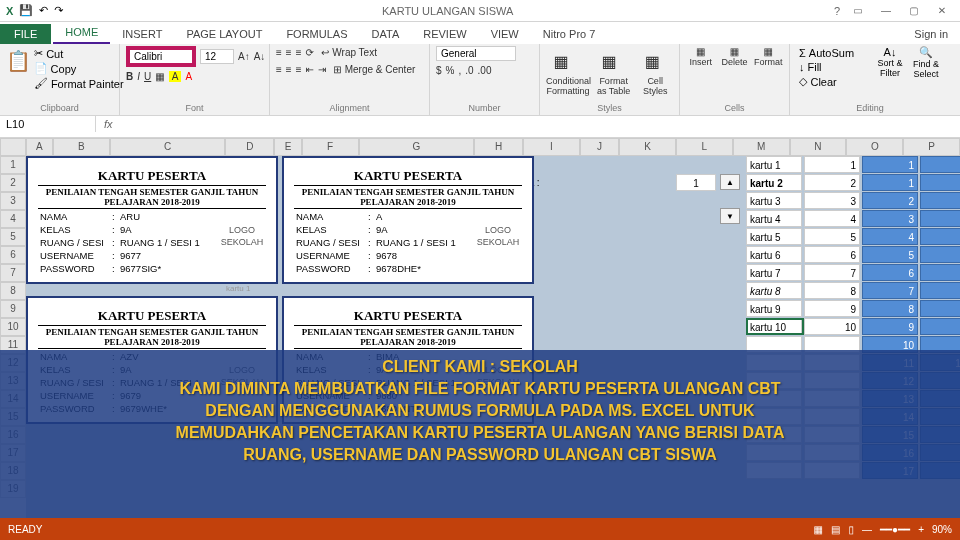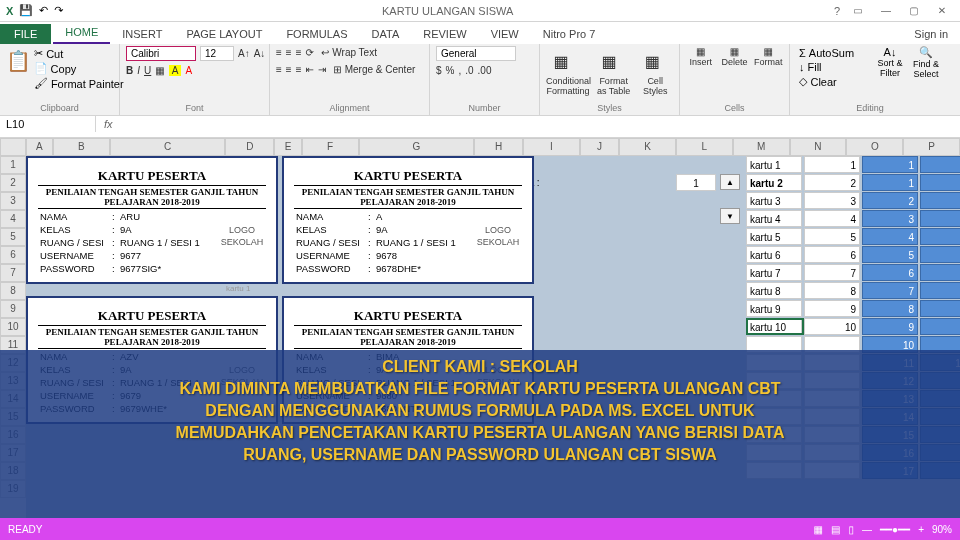--- a/index.html
+++ b/index.html
@@ -13,21 +13,21 @@
 .tab-file{background:#217346;color:#fff;padding:4px 14px;font-size:11px;margin-right:2px}
 .tab{padding:4px 12px;font-size:11px;color:#444;cursor:pointer}
 .tab.active{color:#217346;border-bottom:2px solid #4c1d95}
 .tab-right{margin-left:auto;padding:4px 12px;font-size:11px;color:#444}
 .ribbon{height:72px;background:#f1f1f1;border-bottom:1px solid #d4d4d4;display:flex}
 .rgroup{border-right:1px solid #d4d4d4;padding:2px 6px;display:flex;flex-direction:column;justify-content:space-between}
 .rgroup-label{font-size:9px;color:#777;text-align:center;padding-top:2px}
 .rrow{display:flex;align-items:center;gap:4px;font-size:10px;color:#333}
 .rbtn{display:flex;align-items:center;gap:3px;padding:1px 3px;white-space:nowrap}
 .bigicon{width:30px;height:30px;display:flex;align-items:center;justify-content:center;font-size:20px}
-.font-sel{border:1px solid #be185d;background:#fff;padding:1px 4px;font-size:10px;width:70px}
+.font-sel{border:4px solid #be185d;background:#fff;padding:1px 4px;font-size:10px;width:70px}
 .size-sel{border:1px solid #ccc;background:#fff;padding:1px 4px;font-size:10px;width:34px}
 .fmt-sel{border:1px solid #ccc;background:#fff;padding:1px 4px;font-size:10px;width:80px}
 .namebox-row{height:22px;display:flex;align-items:flex-start;border-bottom:1px solid #d4d4d4;background:#fff}
 .namebox{width:96px;border-right:1px solid #d4d4d4;padding:2px 6px;font-size:11px}
 .fx-label{padding:2px 8px;font-style:italic;color:#666}
 .formula-bar{flex:1;padding:2px 6px}
 .sheet{position:relative;height:380px;background:#b8c8d8}
 .col-headers{display:flex;height:18px;background:#e6e6e6}
 .row-h{width:26px;background:#e6e6e6;border:1px solid #ccc}
 .col-h{border:1px solid #ccc;text-align:center;font-size:10px;color:#555;line-height:16px}
@@ -39,21 +39,21 @@
 .card-title{text-align:center;font-weight:bold;font-family:'Times New Roman',serif;font-size:13px}
 .card-sub{text-align:center;font-weight:bold;font-family:'Times New Roman',serif;font-size:9px;border-top:1px solid #000;border-bottom:1px solid #000;padding:1px 0;margin:1px 0}
 .card-row{display:flex;font-size:9.5px;padding:1px 2px}
 .card-label{width:72px}
 .card-colon{width:8px}
 .logo-box{position:absolute;right:6px;top:60px;width:56px;height:36px;text-align:center;font-size:9px;color:#555;line-height:12px;padding-top:6px}
 .side-cell{position:absolute;background:#fff;border:1px solid #ccc;font-size:10px;padding:1px 3px;height:17px;line-height:15px}
 .sel-cell{position:absolute;border:2px solid #217346;width:58px;height:17px}
 .spinner{position:absolute;width:20px;height:16px;background:#f4f4f4;border:1px solid #999;display:flex;align-items:center;justify-content:center;font-size:8px}
 .overlay{position:absolute;left:0;right:0;top:350px;bottom:22px;background:rgba(30,60,130,0.85);color:#f4c430;font-weight:bold;text-align:center;padding:6px 30px;font-size:16px;line-height:22px;text-shadow:1px 1px 2px rgba(0,0,0,0.5)}
-.statusbar{position:absolute;bottom:0;left:0;right:0;height:22px;background:#d946ef;color:#fff;display:flex;align-items:center;font-size:10px;padding:0 8px}
+.statusbar{position:absolute;bottom:0;left:0;right:0;height:22px;background:#c2410c;color:#fff;display:flex;align-items:center;font-size:10px;padding:0 8px}
 .sb-right{margin-left:auto;display:flex;align-items:center;gap:8px}
 </style>
 </head>
 <body>
 
 <div class="titlebar">
   <div class="qat">
     <span style="color:#217346;font-weight:bold">X</span>
     <span>💾</span>
     <span>↶</span>
@@ -274,21 +274,21 @@
           <div class="side-cell" style="left: 836px; top: 72px; width: 56px; text-align: right; background: rgb(83, 141, 213); color: rgb(255, 255, 255); border: 1px solid rgb(58, 106, 168);">4</div>
           <div class="side-cell" style="left: 894px; top: 72px; width: 56px; text-align: right; background: rgb(83, 141, 213); color: rgb(255, 255, 255); border: 1px solid rgb(58, 106, 168);">31</div>
           <div class="side-cell" style="left: 720px; top: 90px; width: 56px;">kartu 6</div>
           <div class="side-cell" style="left: 778px; top: 90px; width: 56px; text-align: right;">6</div>
           <div class="side-cell" style="left: 836px; top: 90px; width: 56px; text-align: right; background: rgb(83, 141, 213); color: rgb(255, 255, 255); border: 1px solid rgb(58, 106, 168);">5</div>
           <div class="side-cell" style="left: 894px; top: 90px; width: 56px; text-align: right; background: rgb(83, 141, 213); color: rgb(255, 255, 255); border: 1px solid rgb(58, 106, 168);">41</div>
           <div class="side-cell" style="left: 720px; top: 108px; width: 56px;">kartu 7</div>
           <div class="side-cell" style="left: 778px; top: 108px; width: 56px; text-align: right;">7</div>
           <div class="side-cell" style="left: 836px; top: 108px; width: 56px; text-align: right; background: rgb(83, 141, 213); color: rgb(255, 255, 255); border: 1px solid rgb(58, 106, 168);">6</div>
           <div class="side-cell" style="left: 894px; top: 108px; width: 56px; text-align: right; background: rgb(83, 141, 213); color: rgb(255, 255, 255); border: 1px solid rgb(58, 106, 168);">51</div>
-          <div class="side-cell" style="left: 720px; top: 126px; width: 56px;">kartu 8</div>
+          <div class="side-cell" style="left: 720px; top: 126px; width: 56px; font-style: italic;">kartu 8</div>
           <div class="side-cell" style="left: 778px; top: 126px; width: 56px; text-align: right;">8</div>
           <div class="side-cell" style="left: 836px; top: 126px; width: 56px; text-align: right; background: rgb(83, 141, 213); color: rgb(255, 255, 255); border: 1px solid rgb(58, 106, 168);">7</div>
           <div class="side-cell" style="left: 894px; top: 126px; width: 56px; text-align: right; background: rgb(83, 141, 213); color: rgb(255, 255, 255); border: 1px solid rgb(58, 106, 168);">61</div>
           <div class="side-cell" style="left: 720px; top: 144px; width: 56px;">kartu 9</div>
           <div class="side-cell" style="left: 778px; top: 144px; width: 56px; text-align: right;">9</div>
           <div class="side-cell" style="left: 836px; top: 144px; width: 56px; text-align: right; background: rgb(83, 141, 213); color: rgb(255, 255, 255); border: 1px solid rgb(58, 106, 168);">8</div>
           <div class="side-cell" style="left: 894px; top: 144px; width: 56px; text-align: right; background: rgb(83, 141, 213); color: rgb(255, 255, 255); border: 1px solid rgb(58, 106, 168);">71</div>
           <div class="side-cell" style="left: 720px; top: 162px; width: 56px;">kartu 10</div>
           <div class="side-cell" style="left: 778px; top: 162px; width: 56px; text-align: right;">10</div>
           <div class="side-cell" style="left: 836px; top: 162px; width: 56px; text-align: right; background: rgb(83, 141, 213); color: rgb(255, 255, 255); border: 1px solid rgb(58, 106, 168);">9</div>

